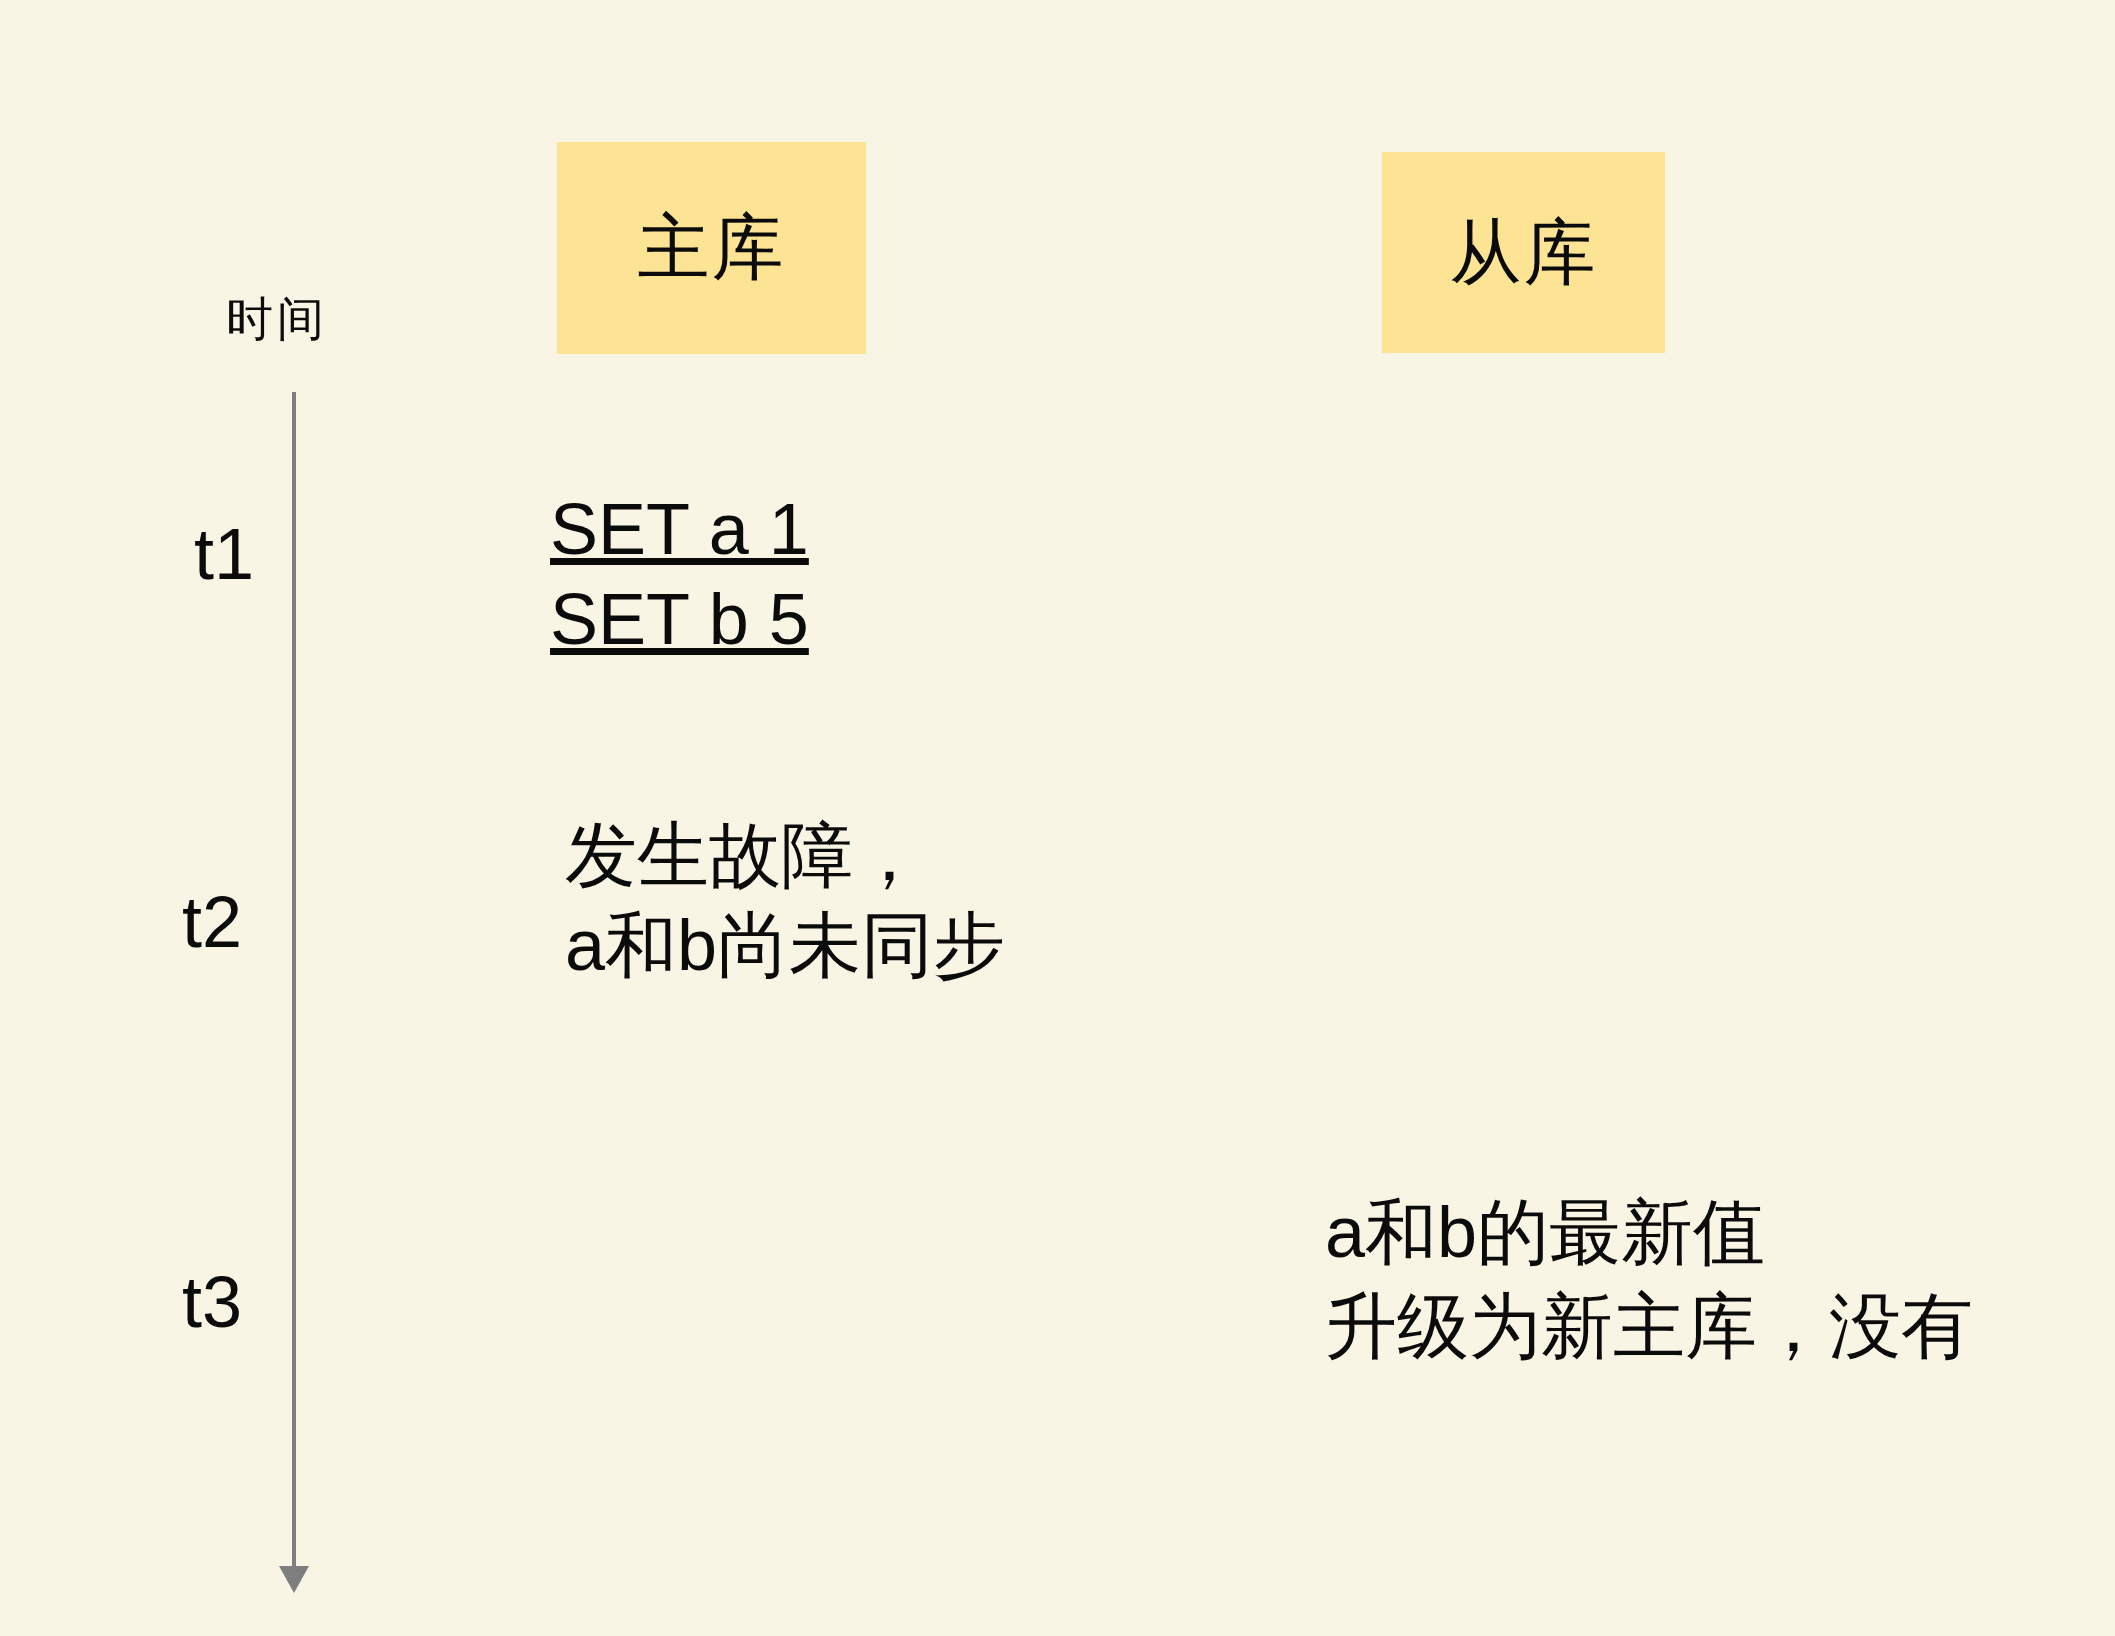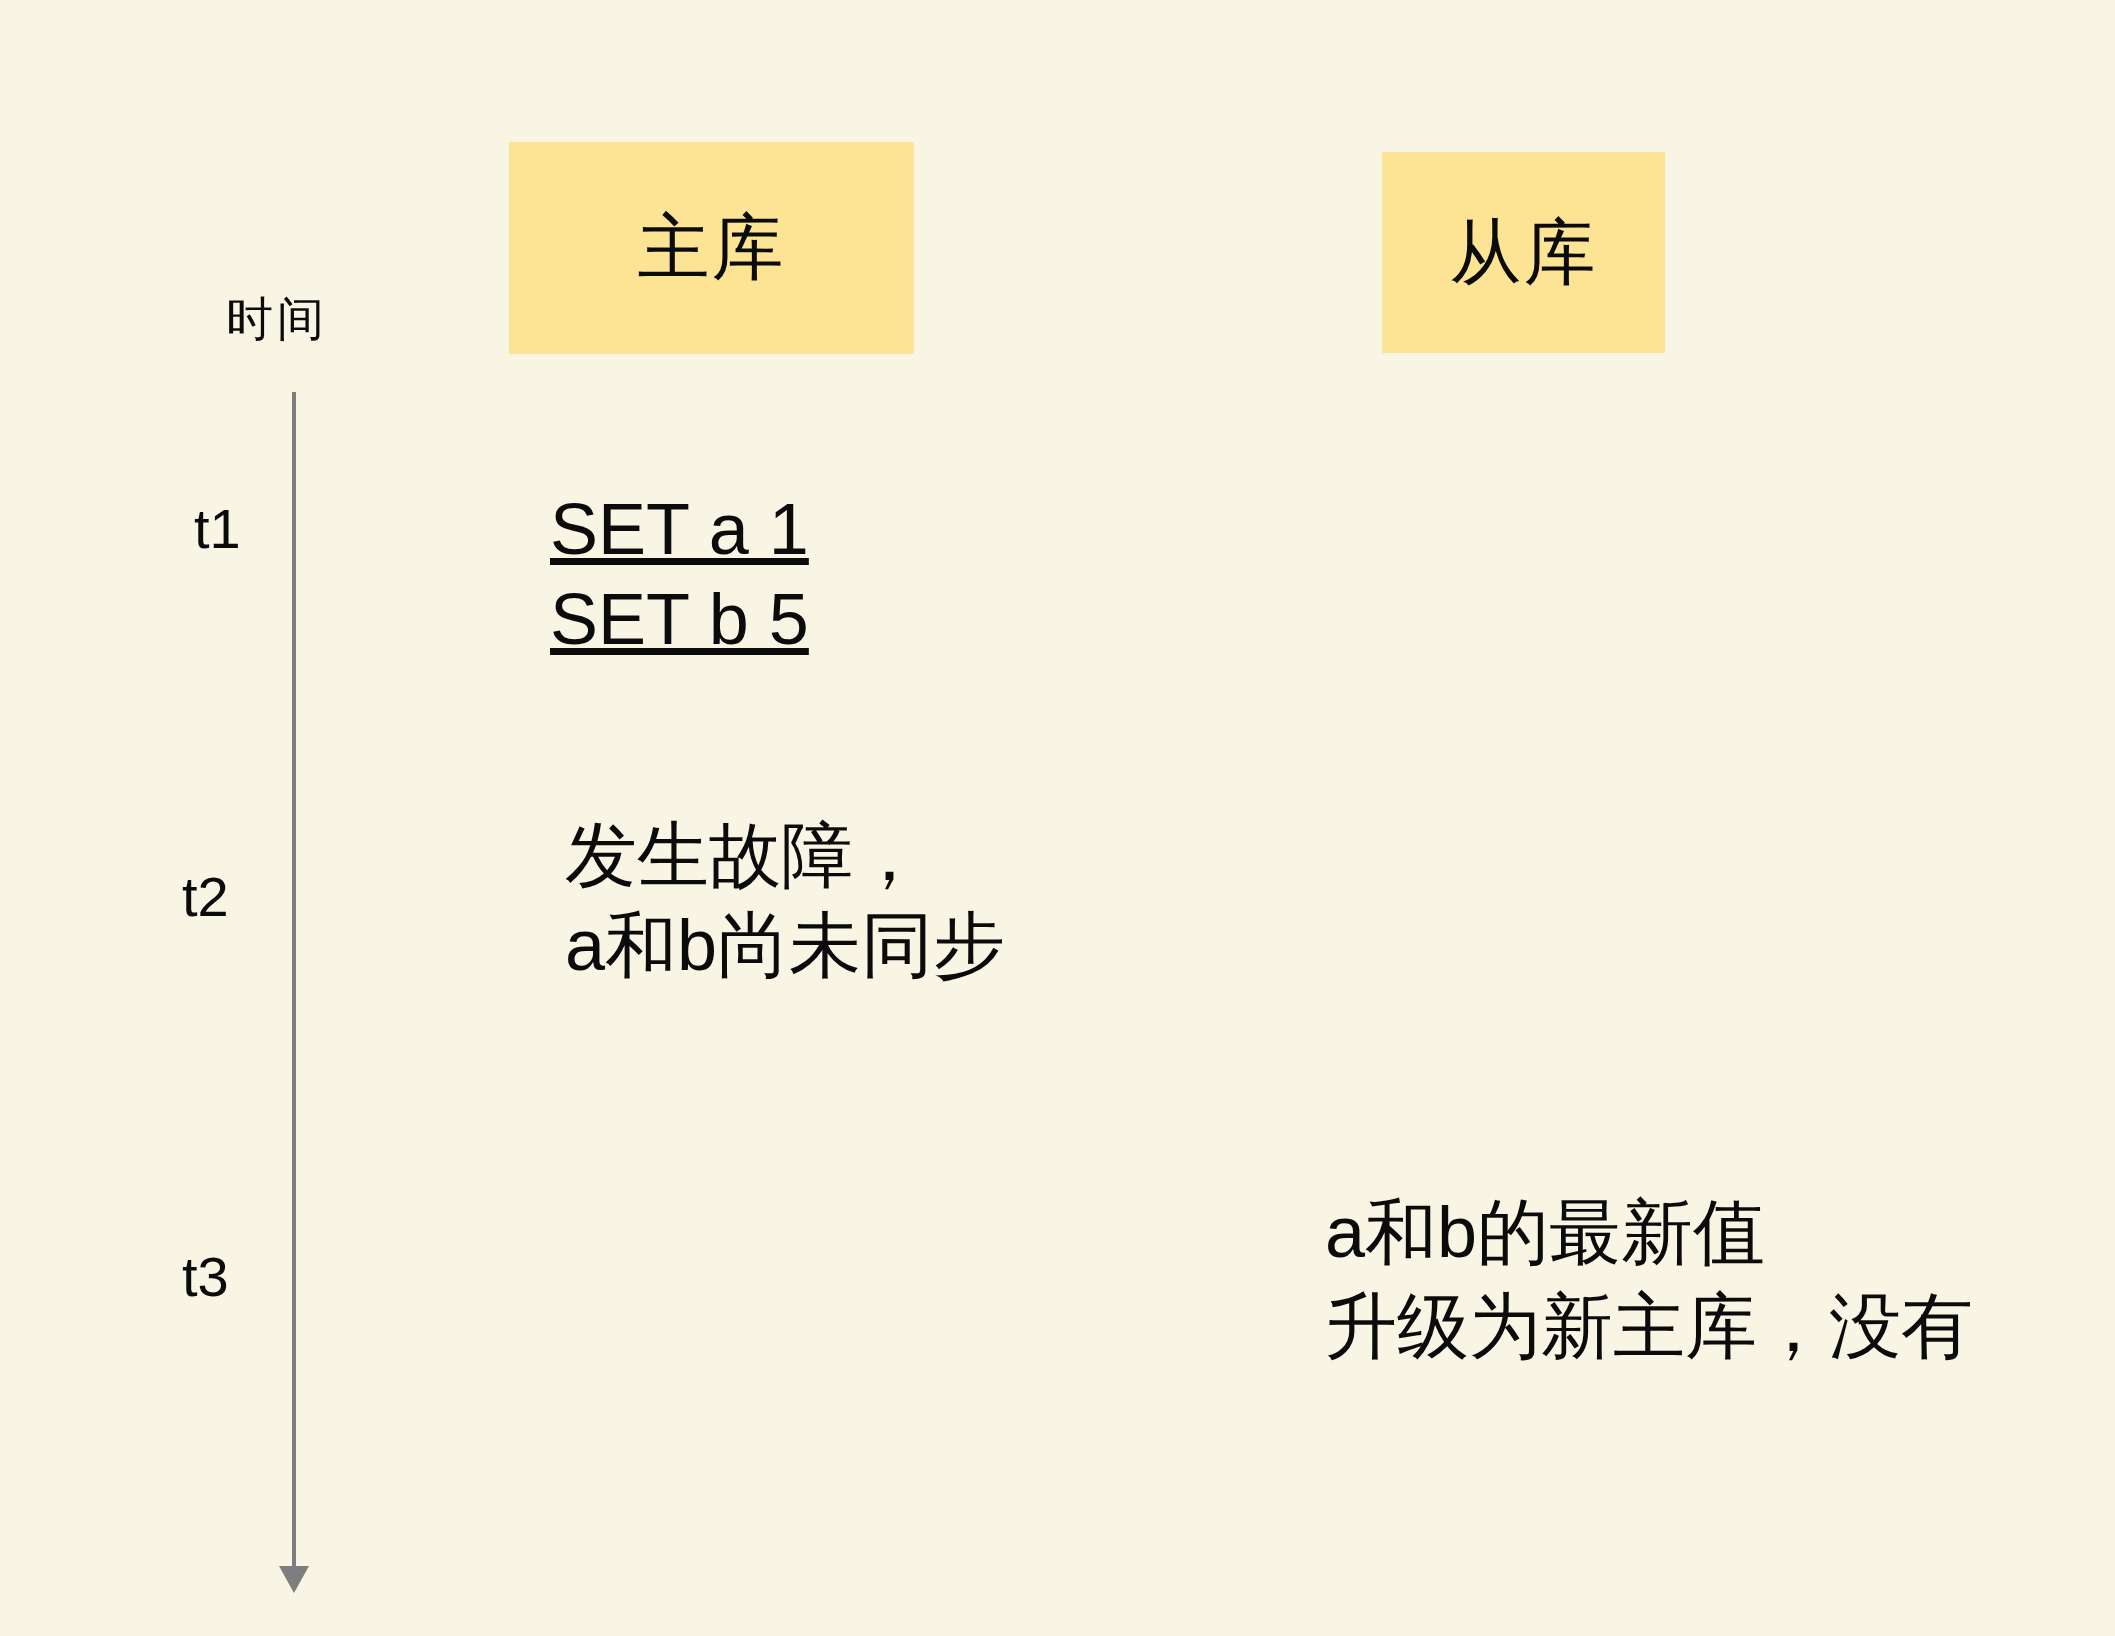--- a/index.html
+++ b/index.html
@@ -15,21 +15,21 @@
     color: var(--ink, #0B0B0B);
   }
 
   
   .dbbox {
     position: absolute;
     background: var(--yellow, #FCE494);
     display: flex; align-items: center; justify-content: center;
     font-size: 72px; letter-spacing: 2px;
   }
-  #master-box  { left: 509px;  top: 142px; width: 405px; height: 212px; }
+  #master-box  { left: 557px;  top: 142px; width: 309px; height: 212px; }
   #replica-box { left: 1382px; top: 152px; width: 283px; height: 201px; }
 
   
   .time-label {
     position: absolute; left: 226px; top: 288px;
     font-size: 47px; letter-spacing: 4px;
   }
   .tl-line {
     position: absolute; left: 292px; top: 392px;
     width: 4px; height: 1176px;
@@ -37,21 +37,21 @@
   }
   .tl-arrow {
     position: absolute; left: 279px; top: 1566px;
     width: 0; height: 0;
     border-left: 15px solid transparent;
     border-right: 15px solid transparent;
     border-top: 27px solid var(--gray, #7E7E7E);
   }
 
   
-  .marker { position: absolute; font-size: 56px; line-height: 72px; }
+  .marker { position: absolute; font-size: 72px; line-height: 72px; margin-top: 25px; }
   #marker-t1 { left: 194px; top: 493px; }
   #marker-t2 { left: 182px; top: 861px; }
   #marker-t3 { left: 182px; top: 1241px; }
 
   
   .event { position: absolute; font-size: 72px; line-height: 90px; white-space: nowrap; }
   #event-t1 { left: 550px;  top: 484px; text-decoration: underline; }
   #event-t2 { left: 565px;  top: 810px; }
   #event-t3 { left: 1325px; top: 1185px; line-height: 94px; }
 </style>

